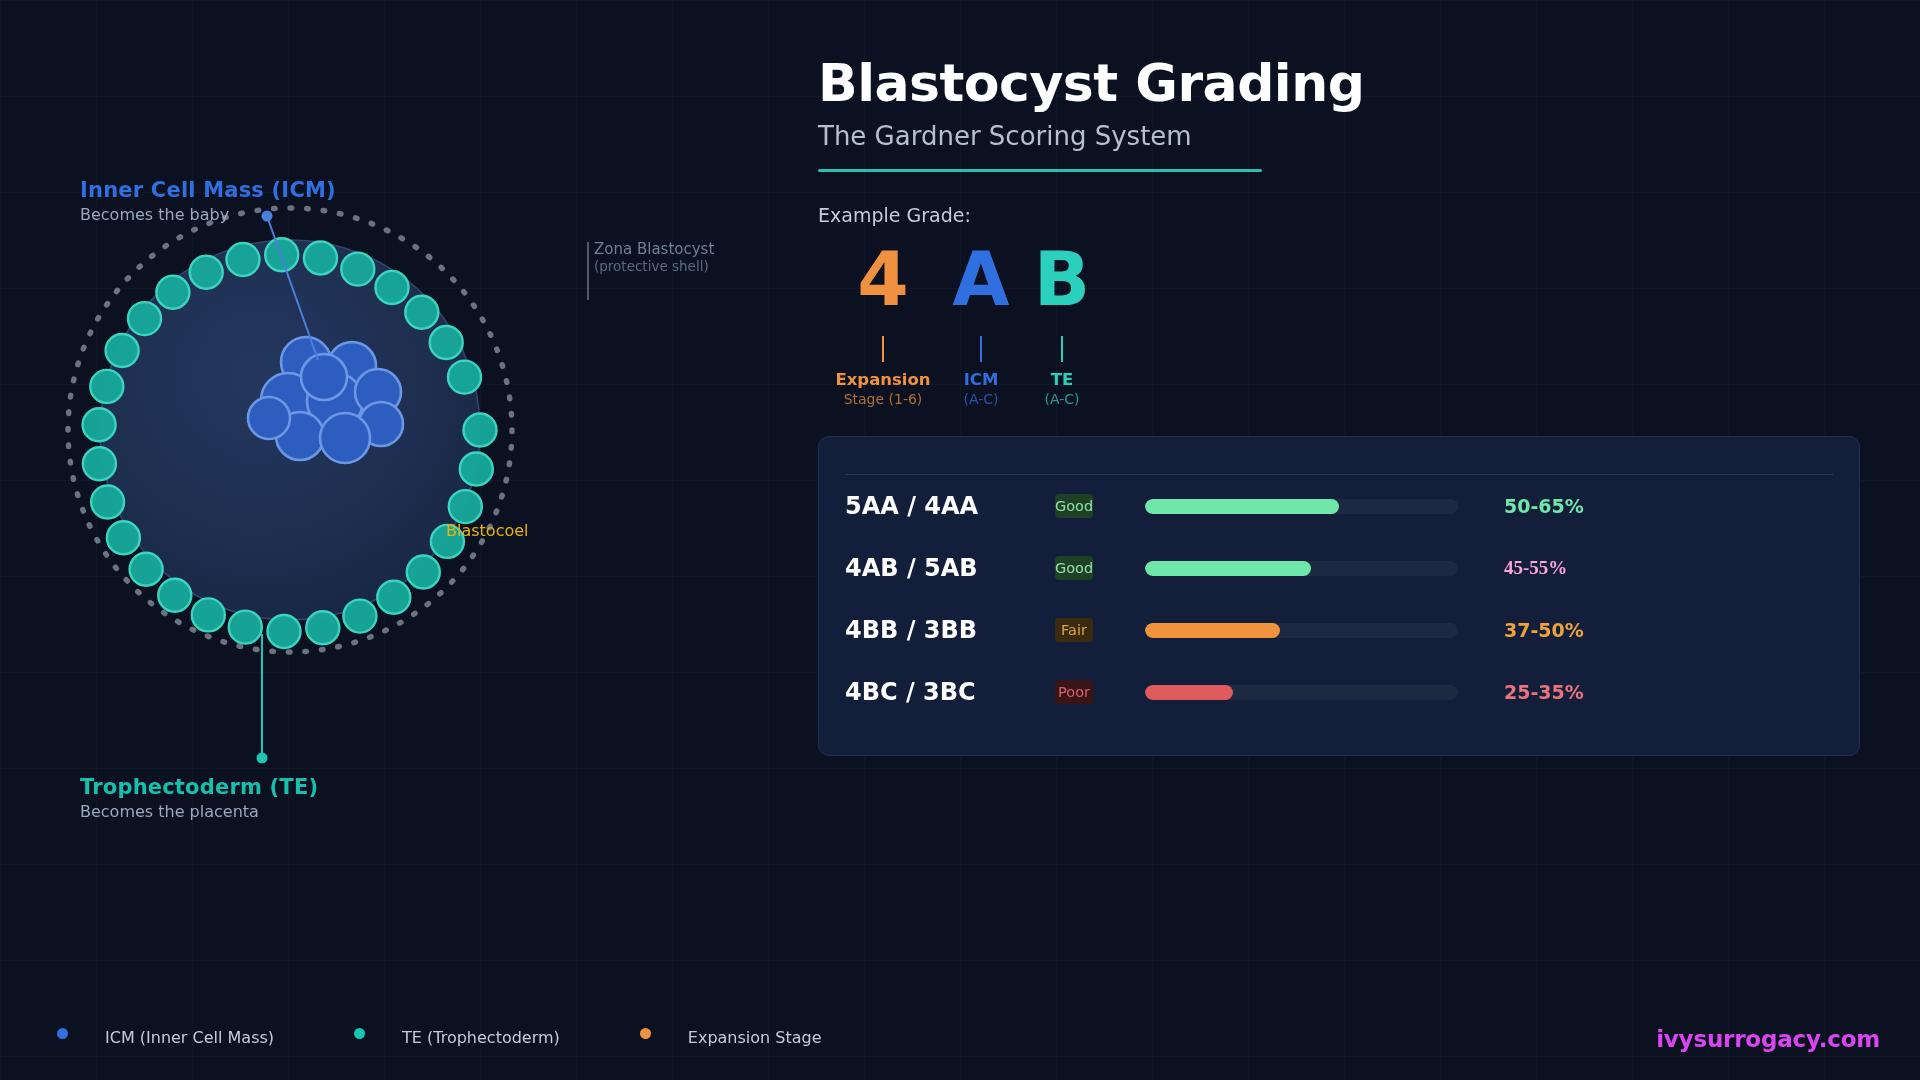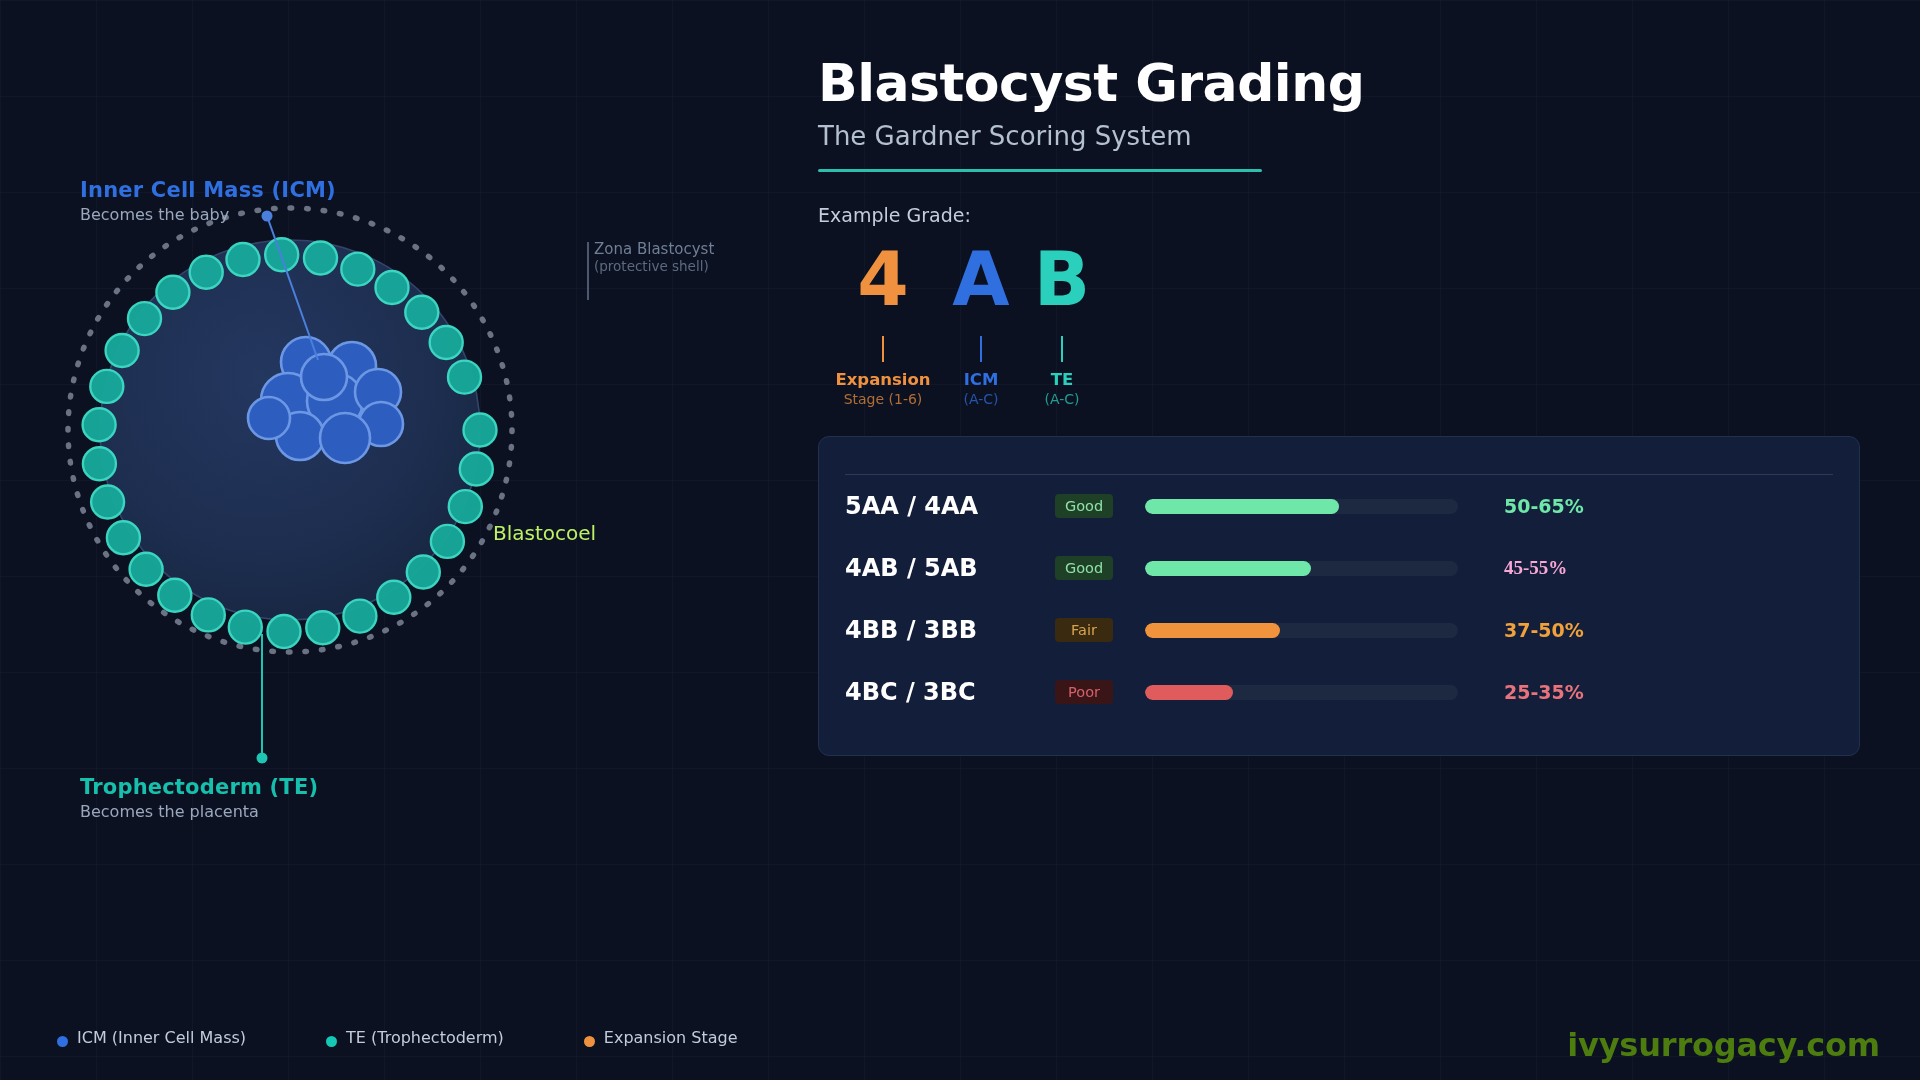--- a/index.html
+++ b/index.html
@@ -34,21 +34,21 @@
   #icm-label .t1{ color:#2f6fe0; }
   #te-label{ left:80px; top:775px; }
   #te-label .t1{ color:#16c0ad; }
 
   #zona-label{ position:absolute; left:594px; top:240px; line-height:1.22; }
   #zona-label .z1{ font-size:15px; color:#6f7f96; white-space:nowrap; }
   #zona-label .z2{ font-size:13.5px; color:#5b6a80; white-space:nowrap; }
 
   #blastocoel-label{
     position:absolute; left:446px; top:521px;
-    font-size:20px; color:#bef264; white-space:nowrap;margin-left:47px;
+    font-size:16px; color:#eab308; white-space:nowrap;
   }
 
   
   #content{ position:absolute; left:818px; top:0; width:1060px; height:1010px; }
 
   #title{
     font-size:52px; font-weight:bold; color:#ffffff;
     letter-spacing:-.5px; line-height:1.06; margin-top:56px;
   }
   #subtitle{ font-size:26px; color:#b4c0d0; margin-top:10px; font-weight:normal; }
@@ -73,22 +73,22 @@
     padding:22px 26px 0 26px; position:relative;
   }
   #card-title{ font-size:23px; font-weight:bold; color:#fff; }
   #card-rule{ height:1px; background:#2a3a5c; margin-top:15px; }
 
   .grow{
     display:flex; align-items:center; height:62px;
   }
   .gname2{ width:210px; font-size:24px; font-weight:bold; color:#fff; }
   .badge{
-    width:58px; text-align:center; font-size:14.5px;
-    padding:4px 0; border-radius:4px; margin-right:32px;
+    width:38px; text-align:center; font-size:14.5px;
+    padding:4px 0; border-radius:4px; margin-right:52px;
   }
   .track{
     width:313px; height:15px; background:#1d2940; border-radius:8px; overflow:hidden;
   }
   .fill{ height:100%; border-radius:8px; }
   .pct{ margin-left:46px; font-size:19px; font-weight:bold; white-space:nowrap; }
 
   
   #insight{
     margin-top:26px; width:1042px;
@@ -96,26 +96,26 @@
     padding:17px 24px 19px 24px;
   }
   #insight .l1{ font-size:19px; }
   #insight .l1 b.k{ color:#2bbfae; }
   #insight .l1 b.m{ color:#ffffff; margin-left:8px; }
   #insight .l2{ font-size:16.5px; color:#a7b4c6; margin-top:6px; }
 
   
   #footer{ position:absolute; left:0; top:1010px; width:1920px; height:70px; }
   #legend{ position:absolute; left:57px; top:18px; display:flex; align-items:center; }
-  .lg{ display:flex; align-items:flex-end; margin-right:80px; }
+  .lg{ display:flex; align-items:flex-start; margin-right:80px;gap:28px; }
   .dot{ width:11px; height:11px; border-radius:50%; margin-right:9px; }
   .lgt{ font-size:16px; color:#c2ccda; white-space:nowrap; }
   #brand{
     position:absolute; right:40px; top:16px;
-    font-size:32px; font-weight:bold; color:#4d7c0f; letter-spacing:-.2px;
+    font-size:23px; font-weight:bold; color:#d946ef; letter-spacing:-.2px;
   }
 </style>
 </head>
 <body>
 
 <div id="grid"></div>
 
 <div id="stage">
 
   <div id="diagram">

